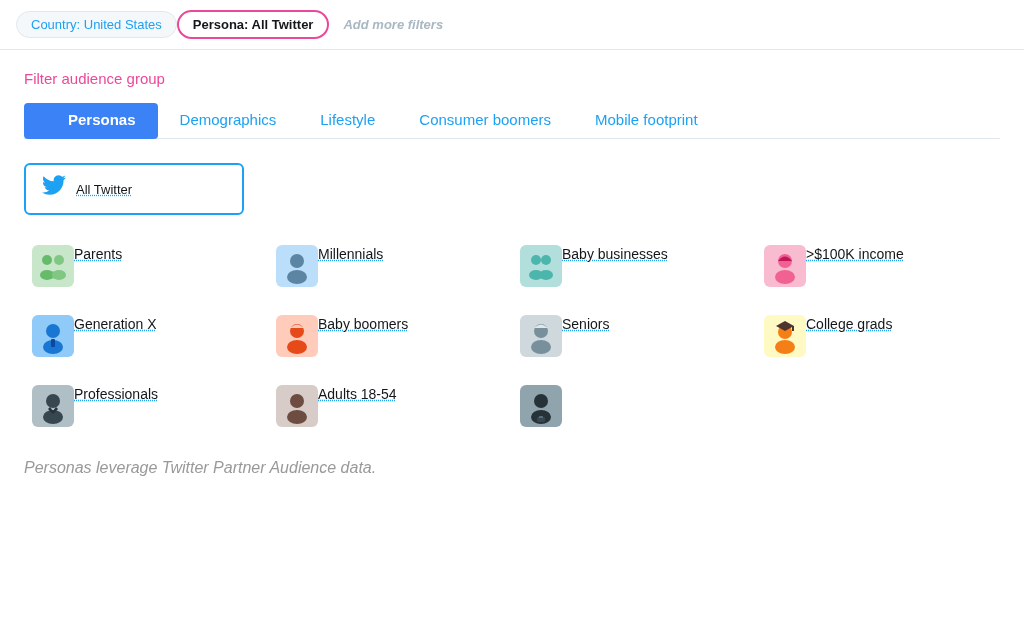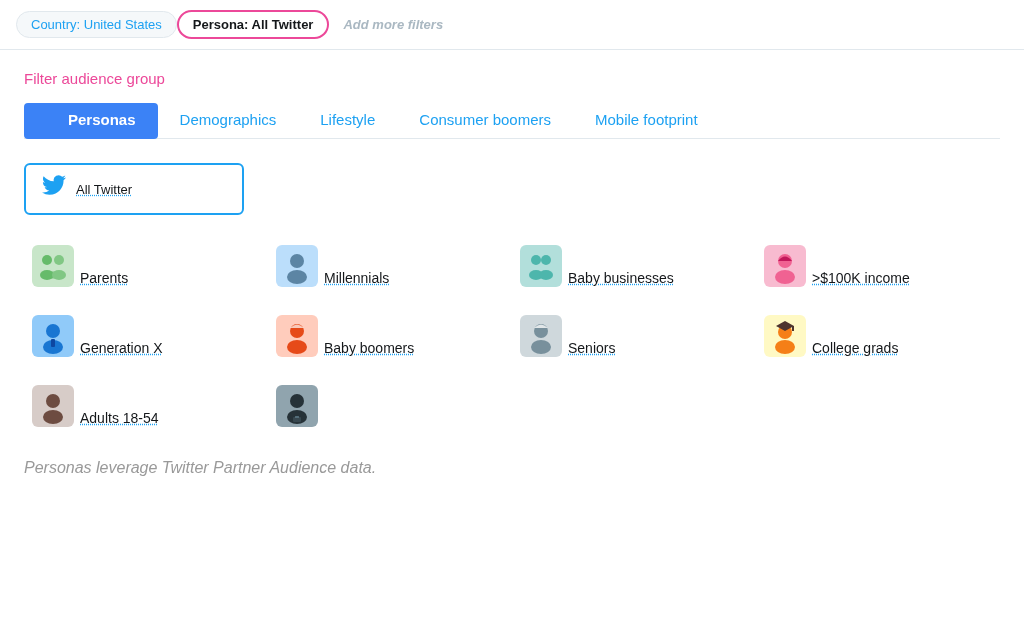--- a/index.html
+++ b/index.html
@@ -107,22 +107,22 @@
 
     .persona-grid {
       display: grid;
       grid-template-columns: repeat(4, 1fr);
       gap: 0;
       row-gap: 4px;
     }
 
     .persona-item {
       display: flex;
-      align-items: flex-end;
-      gap: 6px;
+      align-items: flex-start;
+      gap: 0;
       padding: 12px 8px;
       cursor: pointer;
     }
 
     .persona-avatar {
       width: 42px;
       height: 42px;
       border-radius: 6px;
       flex-shrink: 0;
       display: flex;
@@ -302,20 +302,32 @@
           <circle cx="19" cy="15" r="7" fill="#f57f17"></circle>
           <ellipse cx="19" cy="30" rx="10" ry="7" fill="#f57f17"></ellipse>
 
           <polygon points="19,4 28,9 19,14 10,9" fill="#4e342e"></polygon>
           <rect x="26" y="9" width="2" height="5" fill="#4e342e"></rect>
         </svg>
       </div>
       <span class="persona-label">College grads</span>
     </div>
 
+    <div class="persona-item">
+      <div class="persona-avatar av-blue-steel">
+        <svg width="38" height="38" viewBox="0 0 38 38" xmlns="http://www.w3.org/2000/svg">
+          <rect width="38" height="38" rx="6" fill="#b0bec5"></rect>
+          <circle cx="19" cy="14" r="7" fill="#37474f"></circle>
+          <ellipse cx="19" cy="30" rx="10" ry="7" fill="#37474f"></ellipse>
+
+          <path d="M14 22 L19 27 L24 22 L22 20 L19 24 L16 20 Z" fill="#263238"></path>
+        </svg>
+      </div>
+      <span class="persona-label">Professionals</span>
+    </div>
 
     <div class="persona-item">
       <div class="persona-avatar av-brown">
         <svg width="38" height="38" viewBox="0 0 38 38" xmlns="http://www.w3.org/2000/svg">
           <rect width="38" height="38" rx="6" fill="#d7ccc8"></rect>
           <circle cx="19" cy="14" r="7" fill="#6d4c41"></circle>
           <ellipse cx="19" cy="30" rx="10" ry="7" fill="#6d4c41"></ellipse>
         </svg>
       </div>
       <span class="persona-label">Adults 18-54</span>

